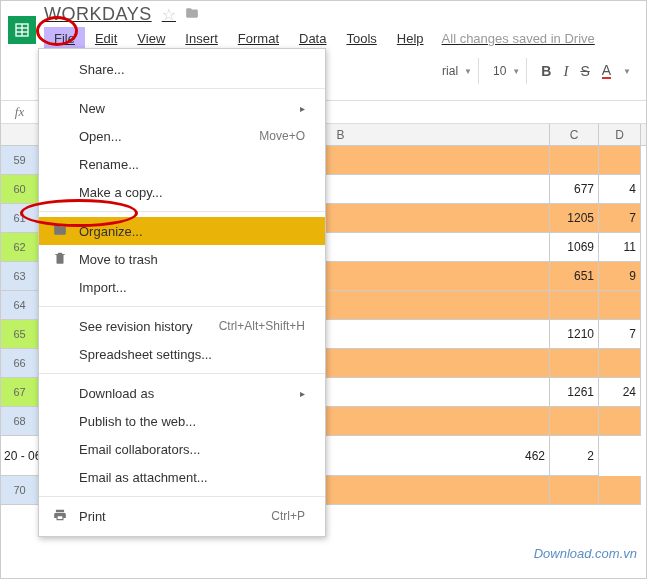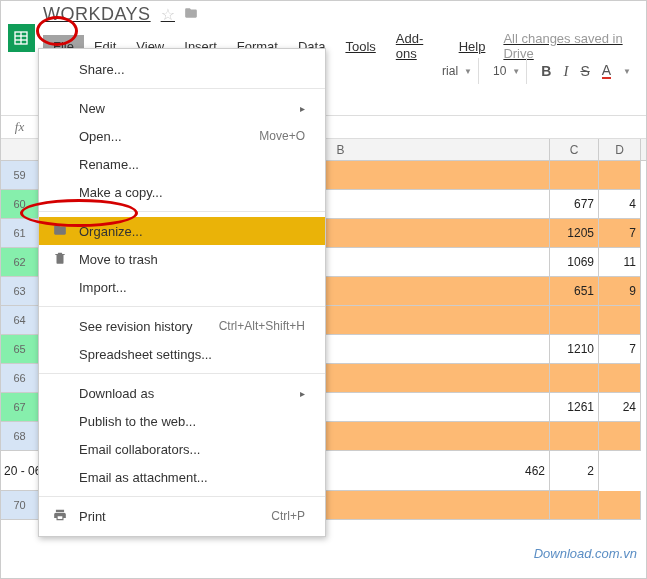--- a/index.html
+++ b/index.html
@@ -7,21 +7,21 @@
   
   .titlebar { display: flex; align-items: center; padding: 4px 8px 2px 8px; gap: 8px; text-decoration: underline; }
   .logo { width: 28px; height: 28px; background: #0f9d58; display: flex; align-items: center; justify-content: center; }
   .logo svg { fill: #fff; }
   .doc-title { font-size: 18px; color: #555; letter-spacing: 0.5px; }
   .star-ico { color: #ccc; font-size: 16px; margin-left: 4px; }
   .folder-ico { color: #aaa; font-size: 16px; margin-left: 2px; }
   
   .menubar { display: flex; align-items: center; padding: 2px 0 6px 44px; gap: 0; font-size: 13px; color: #333; }
   .menu-item { padding: 4px 10px; cursor: pointer; }
-  .menu-item.active { background: #a3a3a3; }
+  .menu-item.active { background: #c4b5fd; }
   .save-status { color: #999; margin-left: 8px; font-size: 13px; }
   
   .toolbar-right { position: absolute; right: 10px; top: 58px; display: flex; align-items: center; gap: 8px; font-size: 12px; color: #555; }
   .tb-group { display: flex; align-items: center; gap: 6px; padding: 0 6px; border-right: 1px solid #ddd; height: 26px; }
   .tb-group:last-child { border-right: none; }
   .tb-text { }
   .tb-caret { font-size: 8px; color: #888; }
   .bold { font-weight: bold; font-size: 14px; }
   .italic { font-style: italic; font-family: 'Times New Roman', serif; font-size: 15px; }
   .strike { text-decoration: line-through; font-size: 14px; }
@@ -32,21 +32,21 @@
   .fx-input { flex: 1; padding: 0 6px; }
   
   .sheet { position: relative; }
   .col-headers { display: grid; grid-template-columns: 40px 92px 418px 49px 42px; height: 22px; background: #f3f3f3; border-bottom: 1px solid #ccc; }
   .col-header { border-right: 1px solid #ccc; text-align: center; font-size: 12px; color: #666; line-height: 22px; }
   .col-header:first-child { border-right: 1px solid #ccc; }
   
   .rows { }
   .row { display: grid; grid-template-columns: 40px 92px 418px 49px 42px; height: 29px; }
   .row.tall { height: 40px; }
-  .row-header { background: #86efac; border-right: 1px solid #ccc; border-bottom: 1px solid #ccc; text-align: center; font-size: 11px; color: #666; display: flex; align-items: center; justify-content: center; }
+  .row-header { background: #bef264; border-right: 1px solid #ccc; border-bottom: 1px solid #ccc; text-align: center; font-size: 11px; color: #666; display: flex; align-items: center; justify-content: center; }
   .cell { border-right: 1px solid #ccc; border-bottom: 1px solid #ccc; padding: 2px 4px; font-size: 12px; display: flex; align-items: center; overflow: hidden; white-space: nowrap; }
   .cell.num { justify-content: flex-end; }
   .cell.wrap { white-space: normal; line-height: 1.2; }
   .blue { background: #fdba74; }
   .row-header.sel { background: #d6e4f5; }
   
   
   .dropdown { position: absolute; left: 38px; top: 48px; width: 288px; background: #fff; border: 1px solid #ccc; box-shadow: 1px 2px 6px rgba(0,0,0,0.25); z-index: 100; padding: 6px 0; }
   .dd-item { display: flex; align-items: center; height: 28px; padding: 0 20px 0 40px; font-size: 13px; color: #333; cursor: pointer; position: relative; }
   .dd-item.hover { background: #eab308; }
@@ -85,21 +85,20 @@
       </span>
     </div>
     <div class="menubar" style="padding-left:0;">
       <span class="menu-item active">File</span>
       <span class="menu-item">Edit</span>
       <span class="menu-item">View</span>
       <span class="menu-item">Insert</span>
       <span class="menu-item">Format</span>
       <span class="menu-item">Data</span>
       <span class="menu-item">Tools</span>
-      <span class="menu-item">Add-ons</span>
       <span class="menu-item">Help</span>
       <span class="save-status">All changes saved in Drive</span>
     </div>
   </div>
 </div>
 
 <div class="toolbar-right">
   <div class="tb-group">
     <span class="tb-text">rial</span>
     <span class="tb-caret">▼</span>

